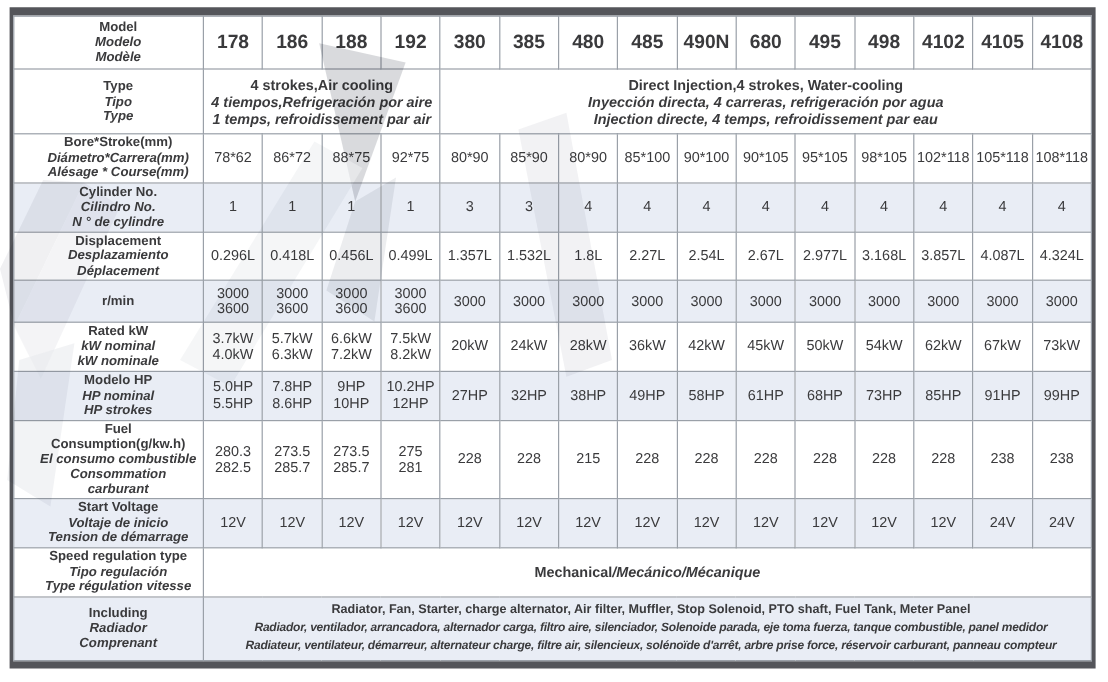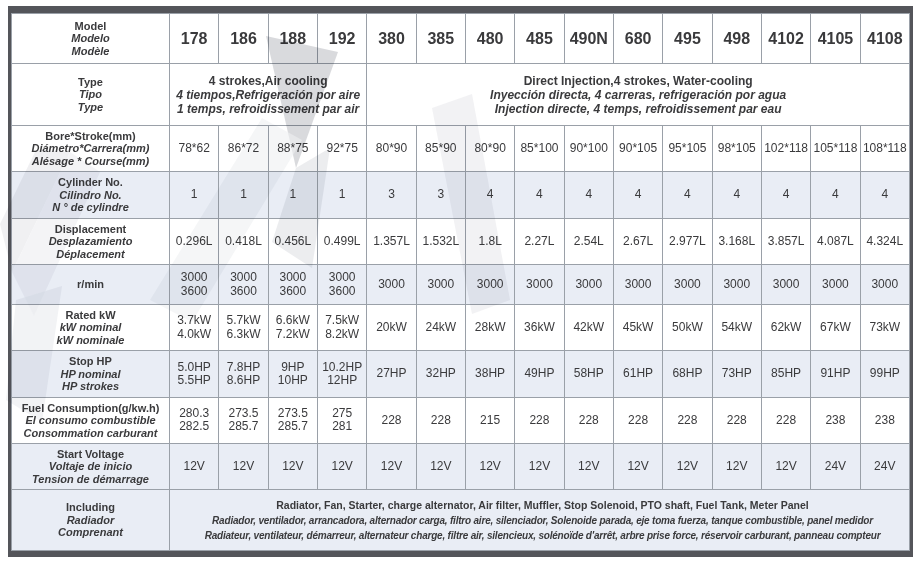--- a/index.html
+++ b/index.html
@@ -6,21 +6,21 @@
     font-family:"Liberation Sans", sans-serif;-webkit-font-smoothing:antialiased;}
   #sheet{position:absolute;left:8px;top:6px;width:905px;height:551px;box-sizing:border-box;
     border-top:7px solid #54555a;border-bottom:6px solid #54555a;
     border-left:3px solid #54555a;border-right:3px solid #54555a;background:#fff;}
   table#spec-table{border-collapse:collapse;table-layout:fixed;width:100%;height:100%;}
   col.col-label{width:158px;}
   td,th{border:1px solid #9aa0a8;padding:1px 2px;color:#3a3a3c;vertical-align:middle;
     text-align:center;background:#ffffff;overflow:hidden;}
   tr.shaded td,tr.shaded th{background:#e9edf5;}
   th.lbl{padding:1px 4px;}
-  .ll{font-weight:bold;font-size:11px;line-height:12.5px;}
+  .ll{font-weight:bold;font-size:11px;line-height:12.5px;margin-left:16px;}
   .ll.l2,.ll.l3{font-style:italic;}
   td.model{font-weight:bold;font-size:16px;}
   td.val{font-size:12px;line-height:13.5px;white-space:pre-line;}
   td.grp{padding:2px 6px;}
   .vl{font-weight:bold;font-size:12px;line-height:14px;}
   .vl.it{font-style:italic;}
   .seg-it{font-style:italic;}
   .seg-up{font-style:normal;}
   td.grp.left{text-align:center;padding-left:12px;}
   .row-including .vl{font-size:10.5px;line-height:15px;}
@@ -206,21 +206,21 @@
           <td class="val">42kW</td>
           <td class="val">45kW</td>
           <td class="val">50kW</td>
           <td class="val">54kW</td>
           <td class="val">62kW</td>
           <td class="val">67kW</td>
           <td class="val">73kW</td>
         </tr>
         <tr class="row-hp shaded">
           <th class="lbl">
-            <div class="ll l1">Stop HP</div>
+            <div class="ll l1">Modelo HP</div>
             <div class="ll l2">HP nominal</div>
             <div class="ll l3">HP strokes</div>
           </th>
           <td class="val">5.0HP
 5.5HP</td>
           <td class="val">7.8HP
 8.6HP</td>
           <td class="val">9HP
 10HP</td>
           <td class="val">10.2HP
@@ -278,20 +278,30 @@
           <td class="val">12V</td>
           <td class="val">12V</td>
           <td class="val">12V</td>
           <td class="val">12V</td>
           <td class="val">12V</td>
           <td class="val">12V</td>
           <td class="val">12V</td>
           <td class="val">24V</td>
           <td class="val">24V</td>
         </tr>
+        <tr class="row-speed">
+          <th class="lbl">
+            <div class="ll l1">Speed regulation type</div>
+            <div class="ll l2">Tipo regulación</div>
+            <div class="ll l3">Type régulation vitesse</div>
+          </th>
+          <td colspan="15" class="grp">
+            <div class="vl up"><span class="seg-up">Mechanical</span><span class="seg-it">/Mecánico/Mécanique</span></div>
+          </td>
+        </tr>
         <tr class="row-including shaded">
           <th class="lbl">
             <div class="ll l1">Including</div>
             <div class="ll l2">Radiador</div>
             <div class="ll l3">Comprenant</div>
           </th>
           <td colspan="15" class="grp left">
             <div class="vl up">Radiator, Fan, Starter, charge alternator, Air filter, Muffler, Stop Solenoid, PTO shaft, Fuel Tank, Meter Panel</div>
             <div class="vl it">Radiador, ventilador, arrancadora, alternador carga, filtro aire, silenciador, Solenoide parada, eje toma fuerza, tanque combustible, panel medidor</div>
             <div class="vl it">Radiateur, ventilateur, démarreur, alternateur charge, filtre air, silencieux, solénoïde d'arrêt, arbre prise force, réservoir carburant, panneau compteur</div>

